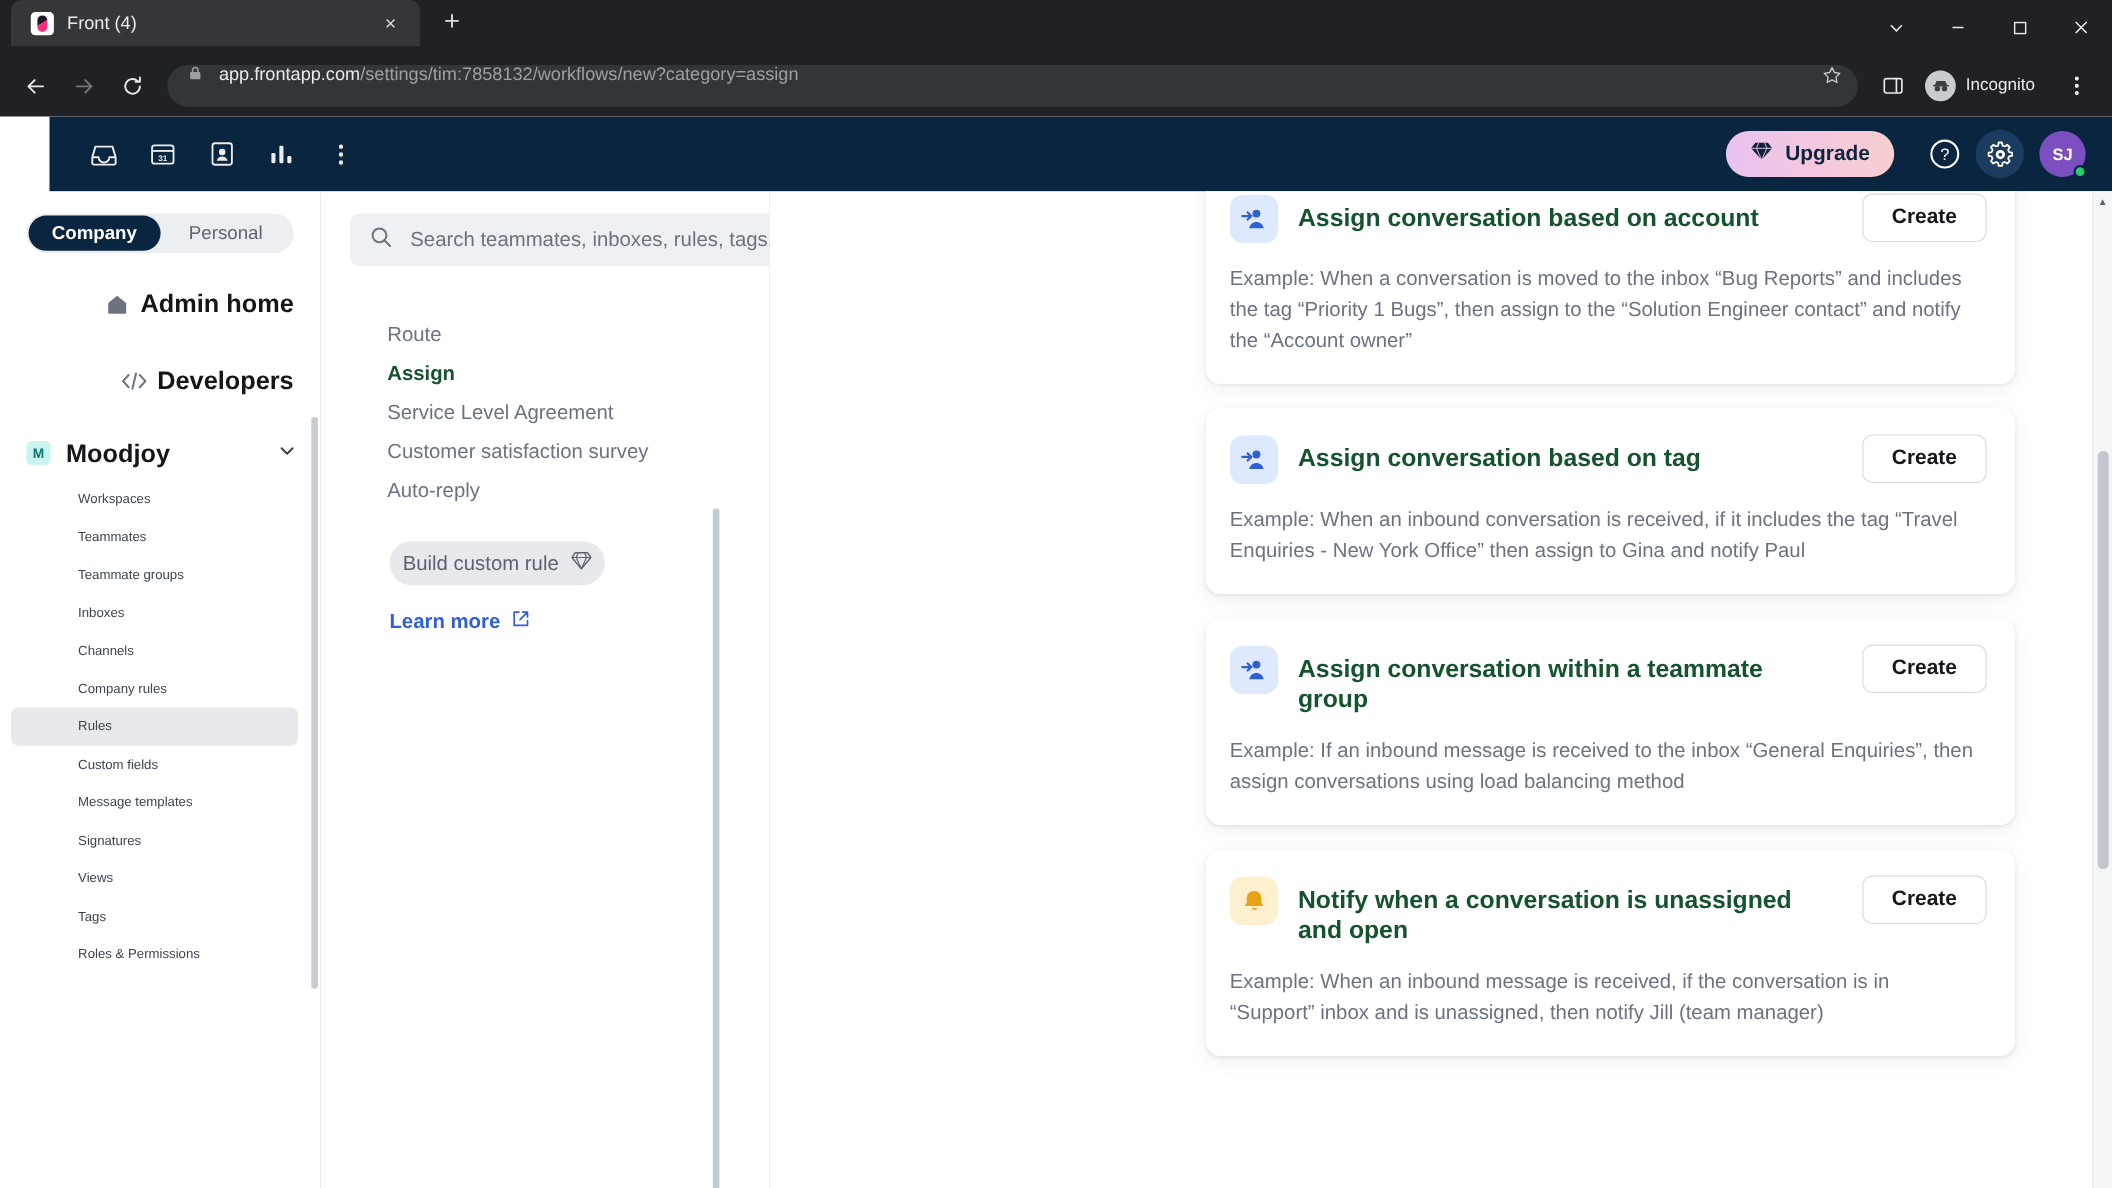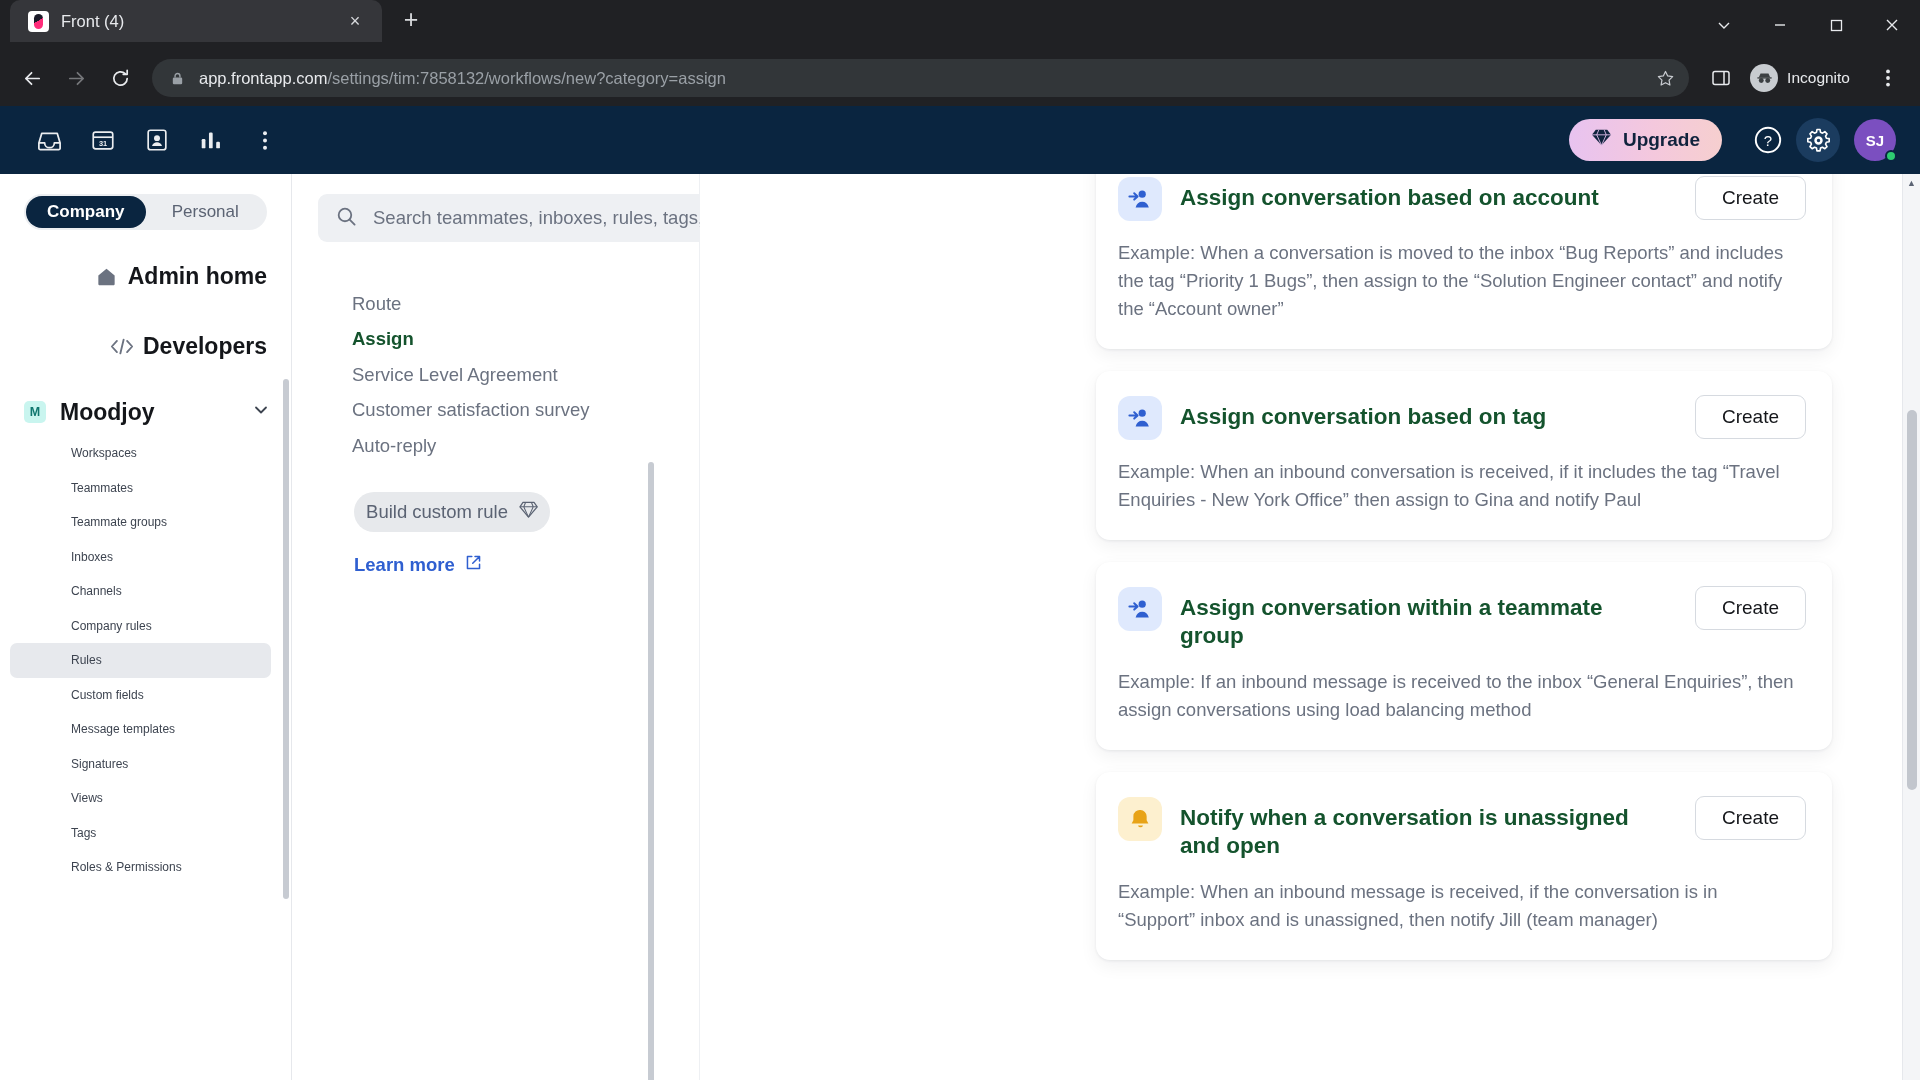--- a/index.html
+++ b/index.html
@@ -63,21 +63,21 @@
     padding: 0 12px; gap: 4px; background: #202124;
   }
   .nav-btn {
     width: 40px; height: 40px; border-radius: 50%;
     display: flex; align-items: center; justify-content: center;
     color: #e8eaed; flex: none;
   }
   .nav-btn.dim { color: #75777a; }
   #omnibox {
     flex: 1; height: 38px; background: #323639; border-radius: 20px;
-    display: flex; align-items: center; padding: 0 14px 0 18px;
+    display: flex; align-items: flex-start; padding: 0 14px 0 18px;
     margin: 0 8px; gap: 14px; min-width: 0;
   }
   #omnibox .url {
     flex: 1; font-size: 16.5px; color: #9aa0a6;
     white-space: nowrap; overflow: hidden; min-width: 0;
   }
   #omnibox .url b { color: #e8eaed; font-weight: 400; }
   .ob-icon { flex: none; display: flex; align-items: center; color: #9aa0a6; }
   .incognito-chip {
     display: flex; align-items: center; gap: 9px;
@@ -88,21 +88,21 @@
     width: 28px; height: 28px; border-radius: 50%;
     background: #c8ccd0; display: flex; align-items: center;
     justify-content: center;
   }
 
   
   #app { width: 1920px; height: 974px; position: relative; background: #fff; }
 
   #app-topbar {
     height: 68px; background: #0a2540; display: flex;
-    align-items: center; padding: 0 24px 0 22px; gap: 0;
+    align-items: center; padding: 0 24px 0 22px; gap: 0; margin-left: 45px;
   }
   .topbar-icon {
     width: 54px; height: 54px; display: flex; align-items: center;
     justify-content: center; color: #ffffff; opacity: .92; border-radius: 8px;
   }
   .topbar-spacer { flex: 1; }
   #upgrade-btn {
     height: 42px; border-radius: 21px; padding: 0 22px;
     background: linear-gradient(90deg,#e8c3f0 0%,#f4c8dd 55%,#f6cfcf 100%);
     display: flex; align-items: center; gap: 11px;
@@ -245,21 +245,21 @@
   }
   .ico-blue { background: #dfe9fd; }
   .ico-yellow { background: #fdf0cf; }
   .card-title {
     font-size: 22.5px; font-weight: 700; color: #14532d;
     flex: 1; padding-top: 8px; line-height: 28px;
   }
   .create-btn {
     flex: none; height: 44px; padding: 0 26px; border-radius: 9px;
     border: 1px solid #d6dae0; background: #fff;
-    font-size: 19px; color: #14161a; font-weight: 400;
+    font-size: 19px; color: #14161a; font-weight: 700;
     display: flex; align-items: center; justify-content: center; margin-left: 12px;
   }
   .card-desc {
     margin-top: 18px; font-size: 18.5px; line-height: 28px;
     color: #6b7280; padding-right: 10px;
   }
 
   
   #main-scrollbar {
     position: absolute; right: 0; top: 0; bottom: 0; width: 18px;

